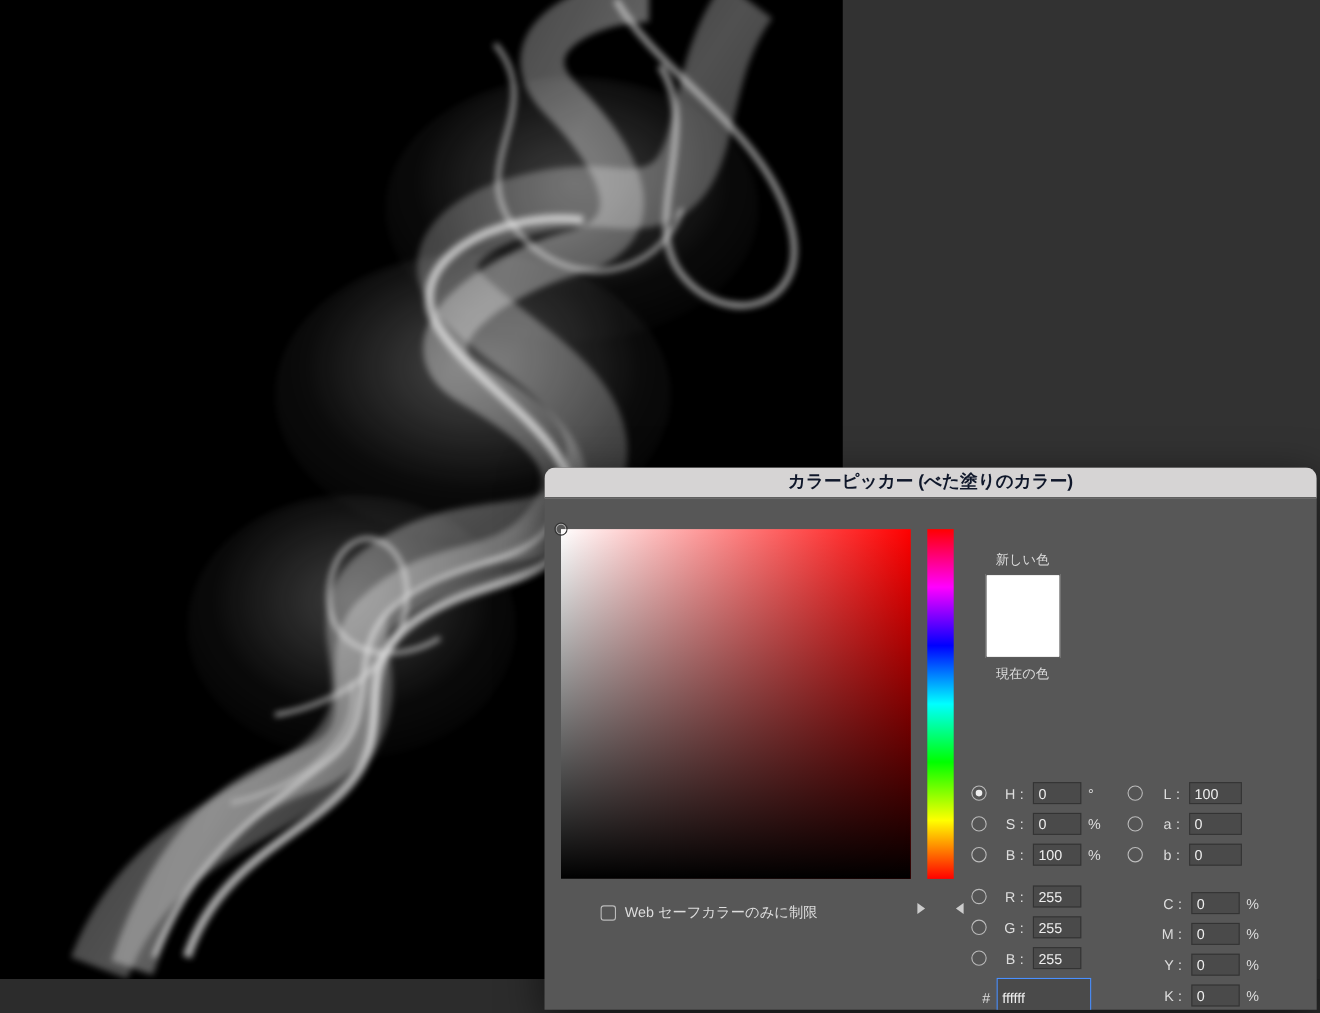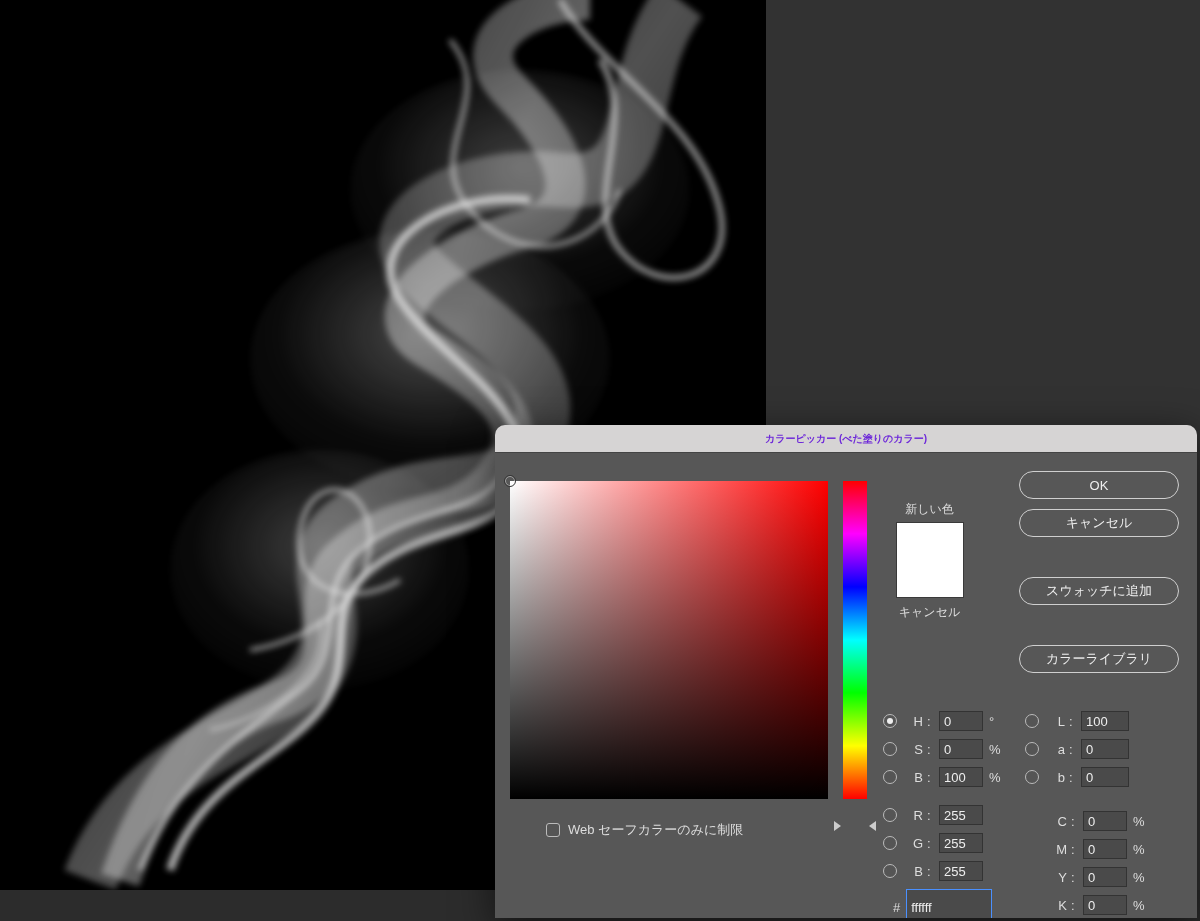--- a/index.html
+++ b/index.html
@@ -22,23 +22,23 @@
     border-radius: 10px 10px 0 0;
     box-shadow: 0 10px 40px rgba(0,0,0,.6);
     overflow: hidden;
   }
   .dialog-titlebar {
     height: 28px;
     background: #d6d4d4;
     display: flex;
     align-items: center;
     justify-content: center;
-    font-size: 10px;
+    font-size: 16px;
     font-weight: 600;
-    color: #6d28d9;
+    color: #0f172a;
     border-bottom: 1px solid #444;
   }
   .dialog-body { position: relative; width: 100%; height: calc(100% - 28px); }
 
   
   .sb-field {
     position: absolute;
     left: 15px; top: 28px;
     width: 318px; height: 318px;
     background:
@@ -179,31 +179,23 @@
     <div class="hue-slider"></div>
     <div class="hue-left-arrow" style="top:368px"></div>
     <div class="hue-right-arrow" style="top:368px"></div>
 
     <div class="swatch-group">
       <div class="swatch-label">新しい色</div>
       <div class="swatch-box">
         <div style="background:#fff"></div>
         <div style="background:#fff"></div>
       </div>
-      <div class="swatch-label">キャンセル</div>
-    </div>
-
-    <div class="btn-col">
-      <div class="ps-btn">OK</div>
-      <div class="ps-btn">キャンセル</div>
-      <div class="btn-gap"></div>
-      <div class="ps-btn">スウォッチに追加</div>
-      <div class="btn-gap"></div>
-      <div class="ps-btn">カラーライブラリ</div>
-    </div>
+      <div class="swatch-label">現在の色</div>
+    </div>
+
 
     <div class="numgrid">
       <div class="numcols">
 
         <div class="col">
           <div class="row">
             <span class="radio sel"></span>
             <span class="chan">H</span>
               <span class="colon">:</span>
             <input class="numin" value="0" style="">

